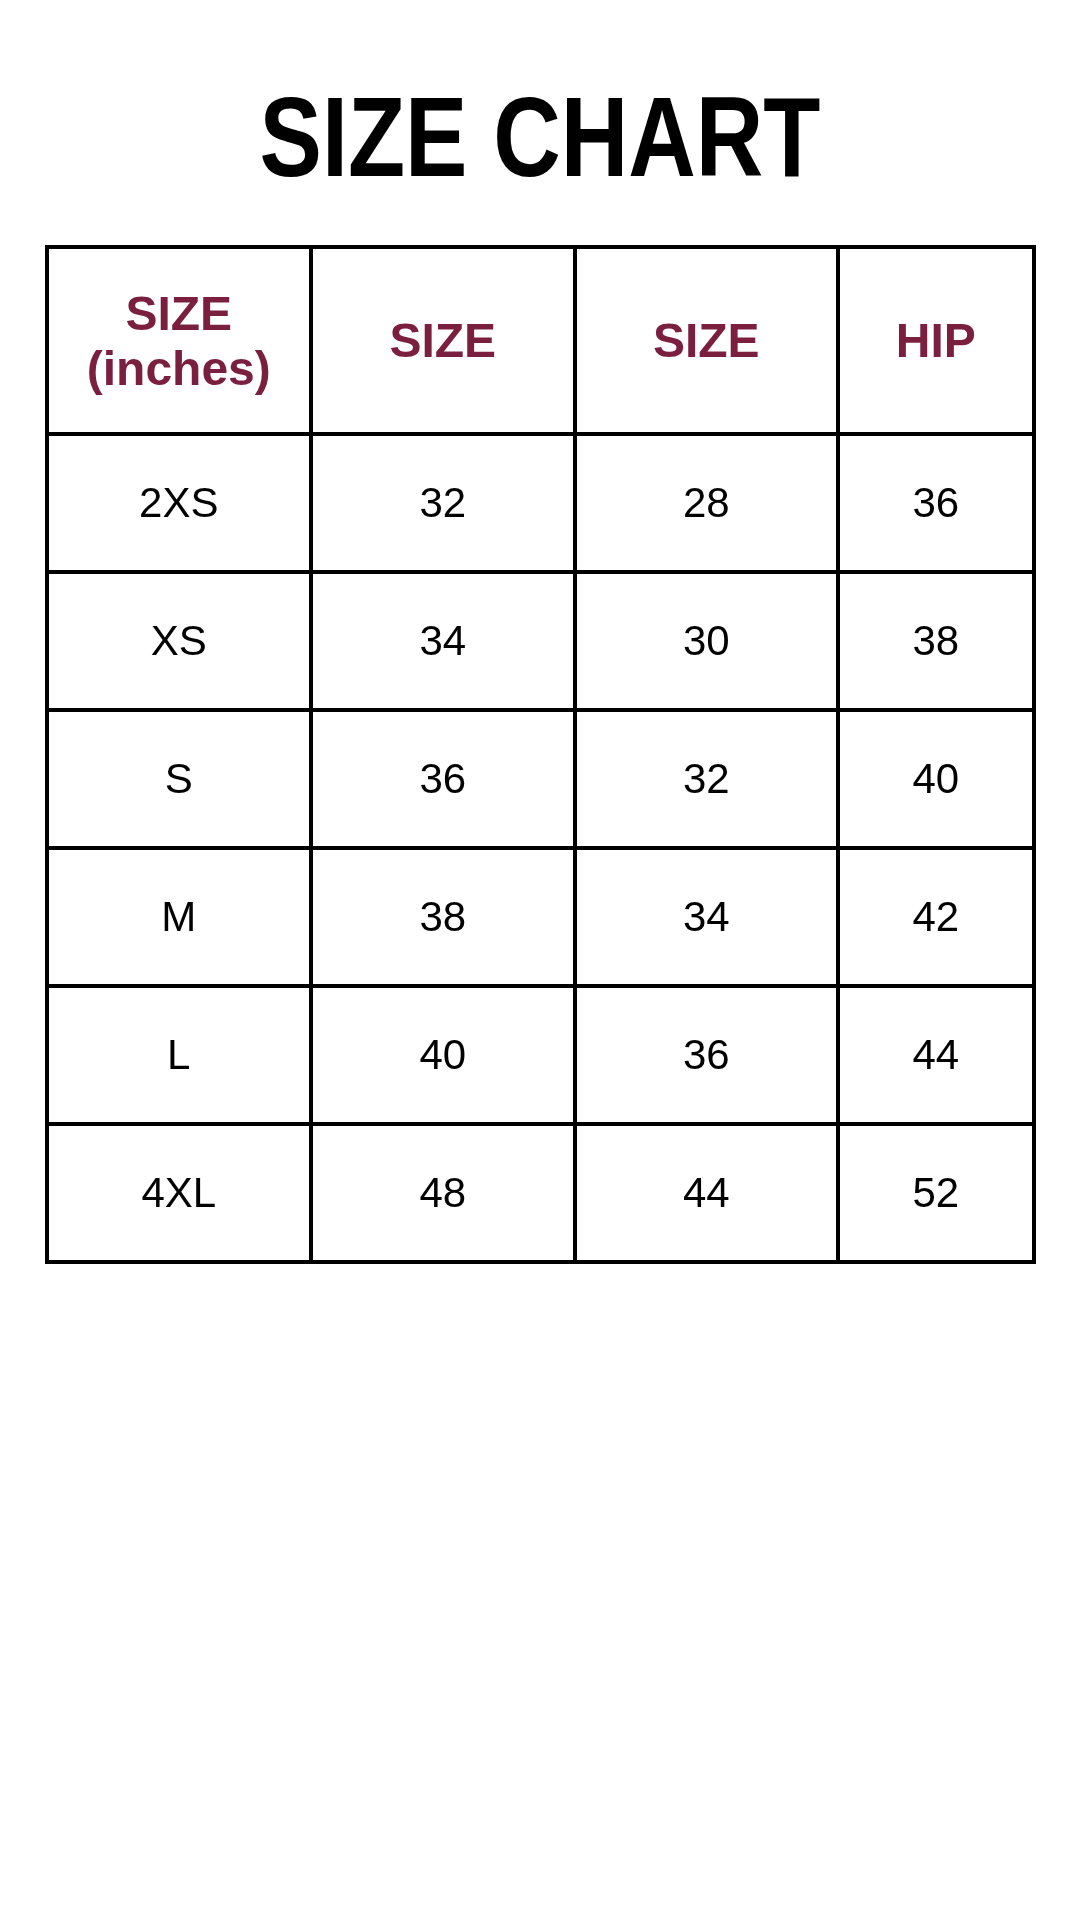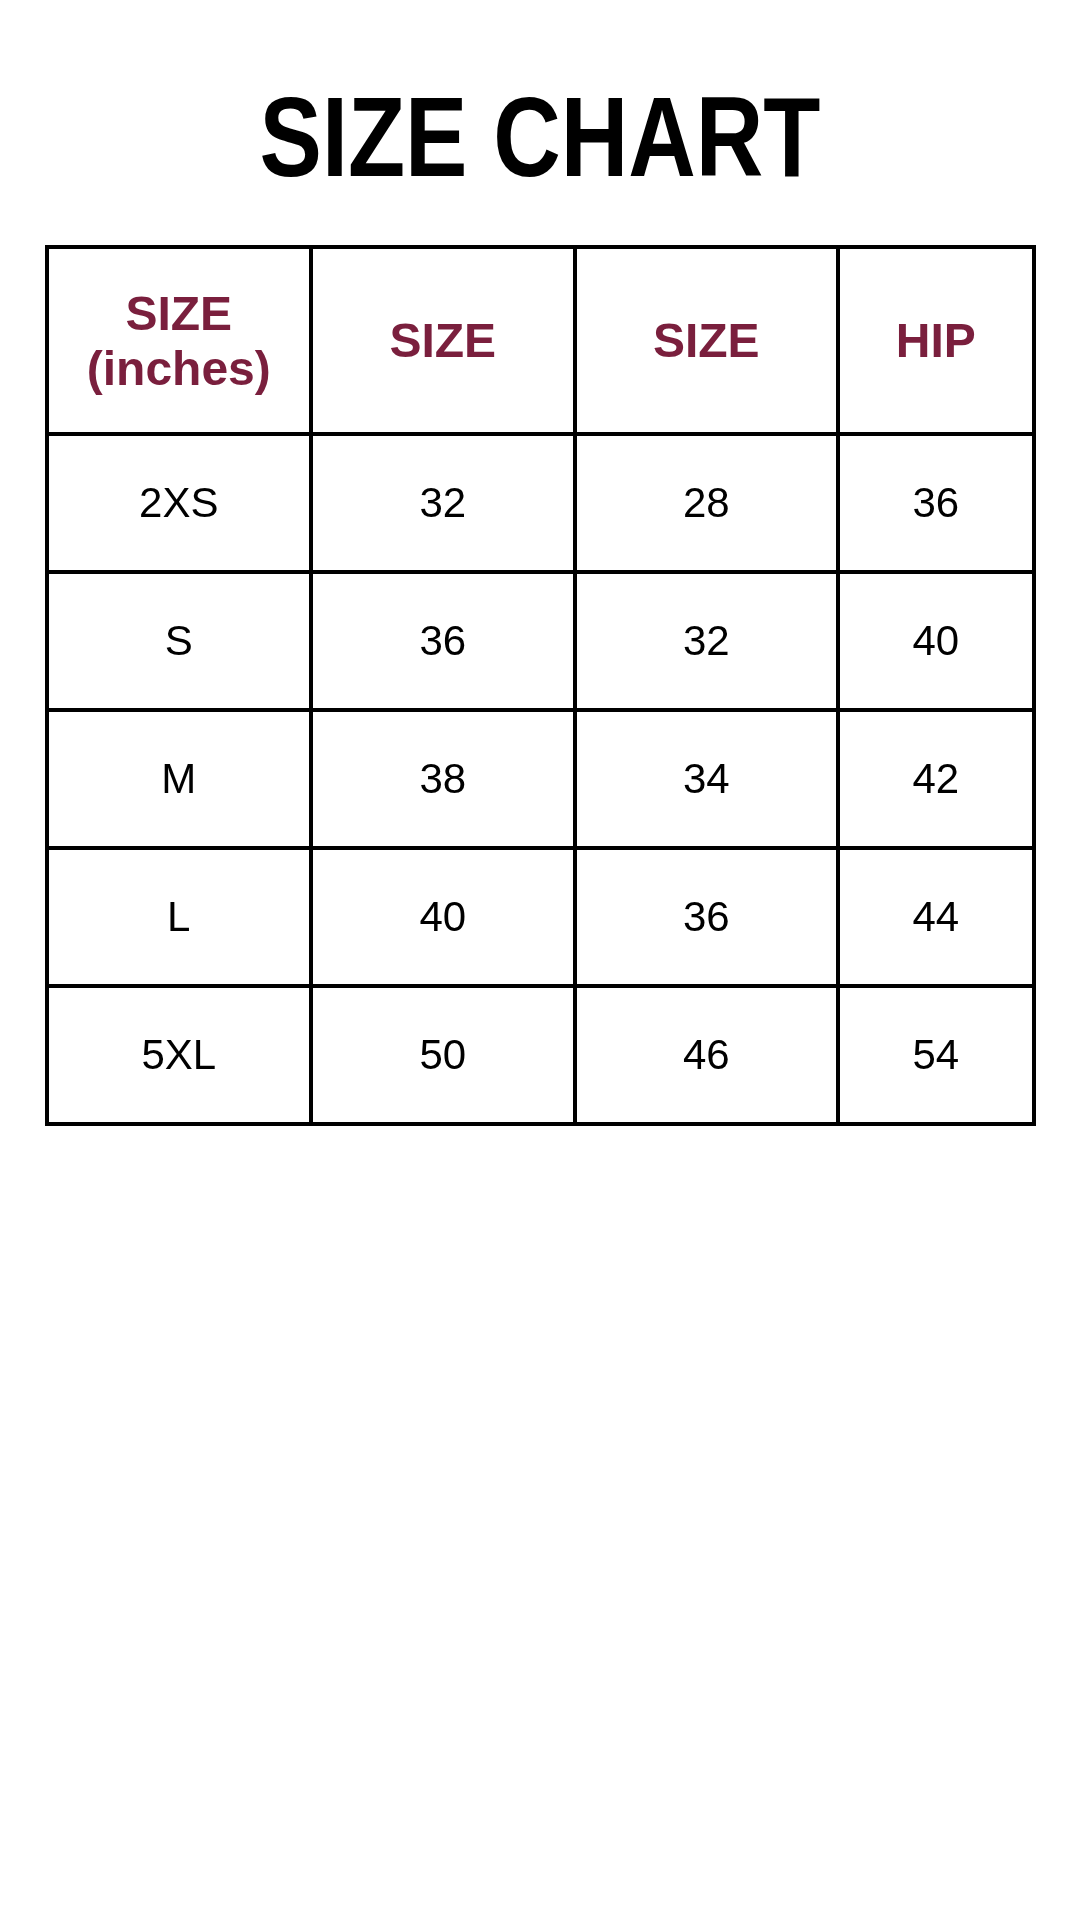--- a/index.html
+++ b/index.html
@@ -93,37 +93,43 @@
     </tr>
   </thead>
   <tbody>
     <tr>
       <td>2XS</td>
       <td>32</td>
       <td>28</td>
       <td>36</td>
     </tr>
     <tr>
+      <td>XS</td>
+      <td>34</td>
+      <td>30</td>
+      <td>38</td>
+    </tr>
+    <tr>
       <td>S</td>
       <td>36</td>
       <td>32</td>
       <td>40</td>
     </tr>
     <tr>
       <td>M</td>
       <td>38</td>
       <td>34</td>
       <td>42</td>
     </tr>
     <tr>
       <td>L</td>
       <td>40</td>
       <td>36</td>
       <td>44</td>
     </tr>
     <tr>
-      <td>5XL</td>
-      <td>50</td>
-      <td>46</td>
-      <td>54</td>
+      <td>4XL</td>
+      <td>48</td>
+      <td>44</td>
+      <td>52</td>
     </tr>
   </tbody>
 </table>
 
 </body></html>

